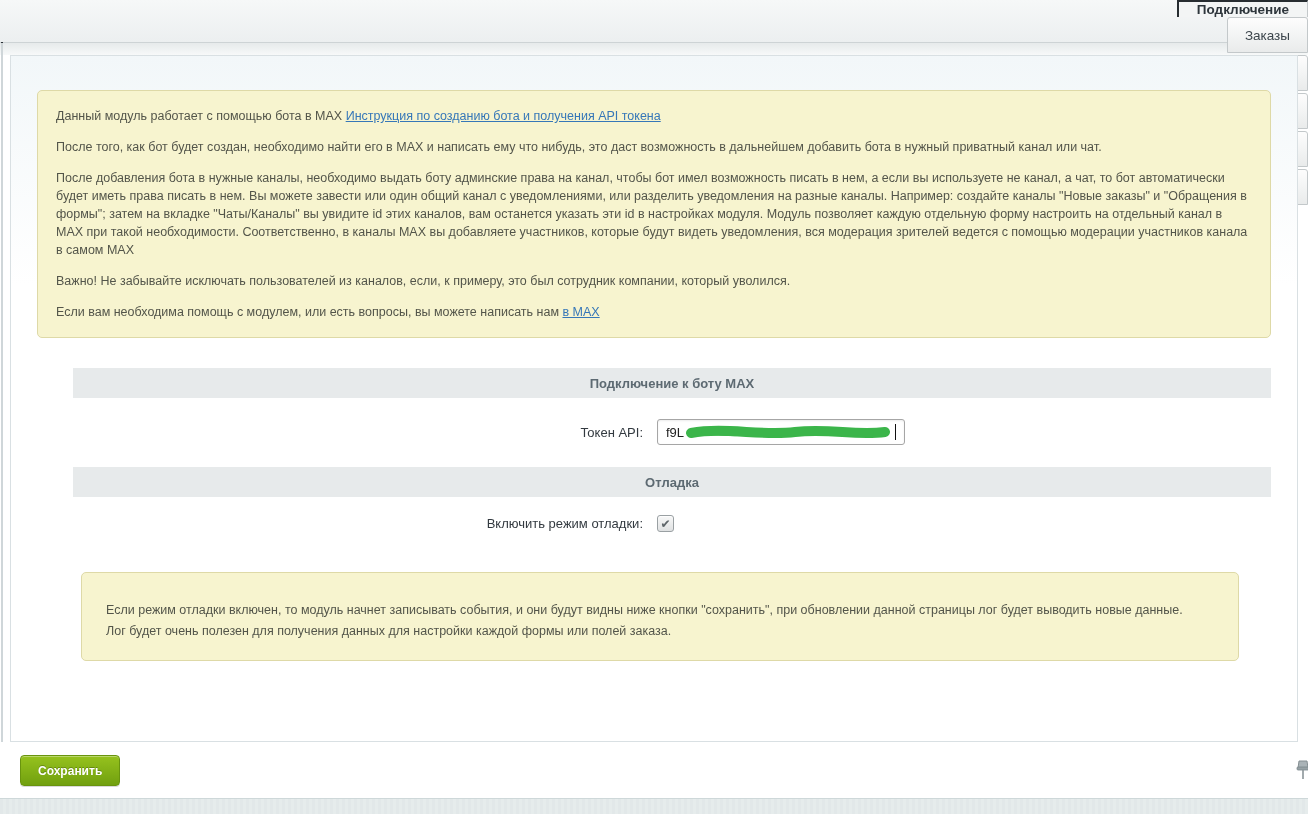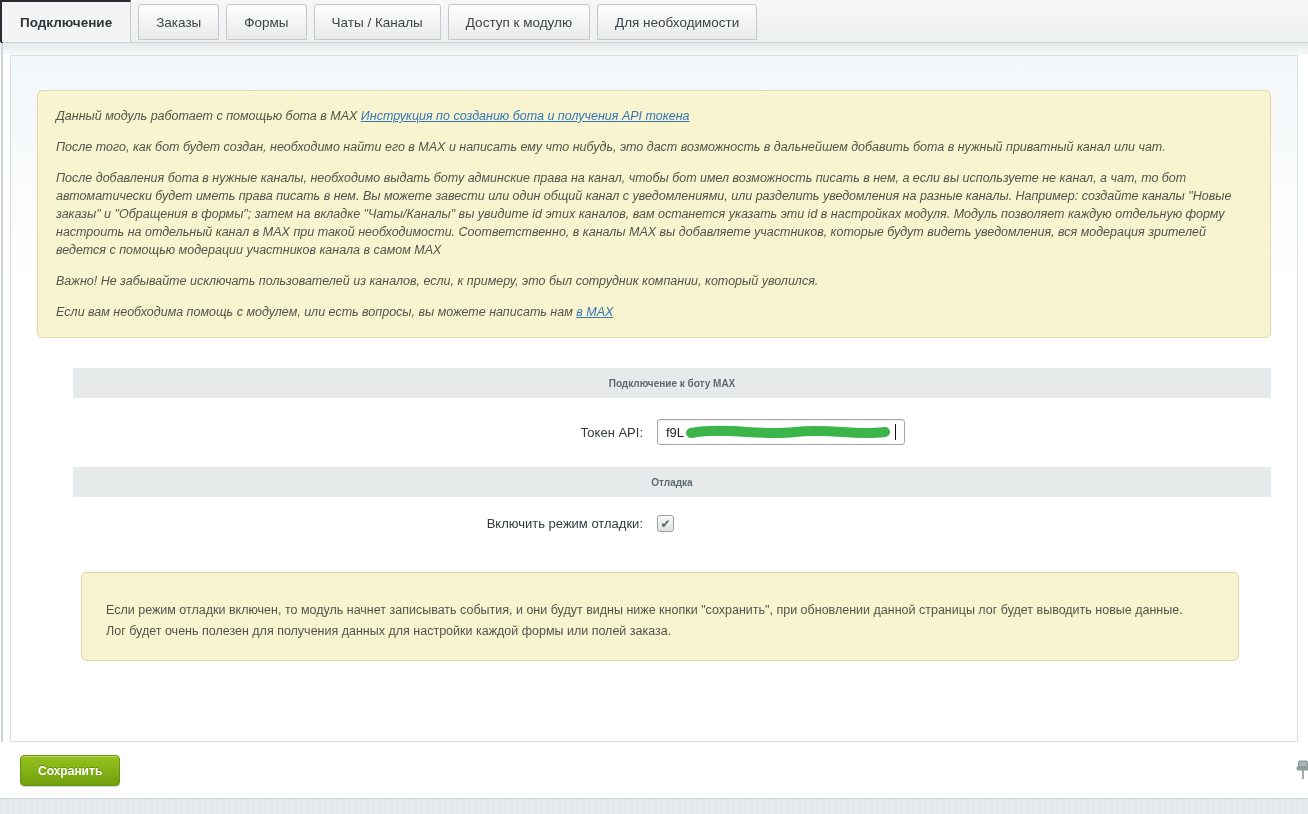--- a/index.html
+++ b/index.html
@@ -11,20 +11,21 @@
     overflow:hidden;
   }
 
   
   .tabbar {
     height:42px;
     display:flex;
     align-items:flex-end;
     background:linear-gradient(#f6f8f8,#eceff0);
     position:relative;
+    flex-direction:column;
   }
   .tab {
     height:36px;
     margin:0 0 2px 7px;
     padding:16px 17px;
     display:flex; align-items:center;
     background:linear-gradient(#fdfdfd,#e9ebeb);
     border:1px solid #c3c8ca;
     border-radius:3px 3px 0 0;
     font-size:13.5px;
@@ -63,31 +64,31 @@
 
   .infobox {
     background:#f7f4cf;
     border:1px solid #ded9a7;
     border-radius:5px;
     padding:16px 18px;
     color:#53554a;
     font-size:12.5px;
     line-height:18px;
   }
-  .infobox p { margin:0 0 13px 0;font-style:italic; }
+  .infobox p { margin:0 0 13px 0; }
   .infobox p:last-child { margin-bottom:0; }
   .infobox .block-line { margin:0; }
   a.link { color:#3677b8; text-decoration:underline; cursor:pointer; }
 
   .section-bar {
     margin-top:30px;
     height:30px;
     background:#e7eaeb;
     display:flex; align-items:center; justify-content:center;
-    font-size:10px;
+    font-size:13px;
     font-weight:bold;
     color:#5d6a72;
     margin-left:36px;
   }
 
   .form-row {
     display:flex;
     align-items:center;
     margin-top:21px;
   }

